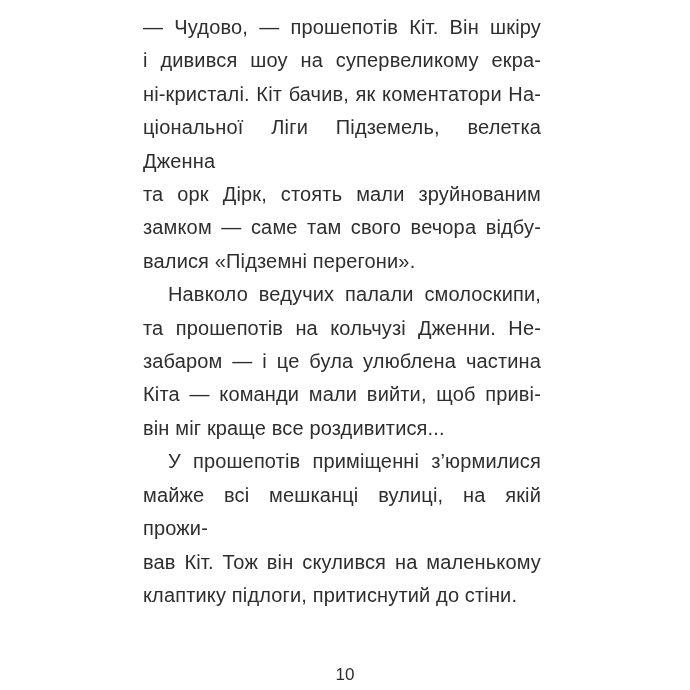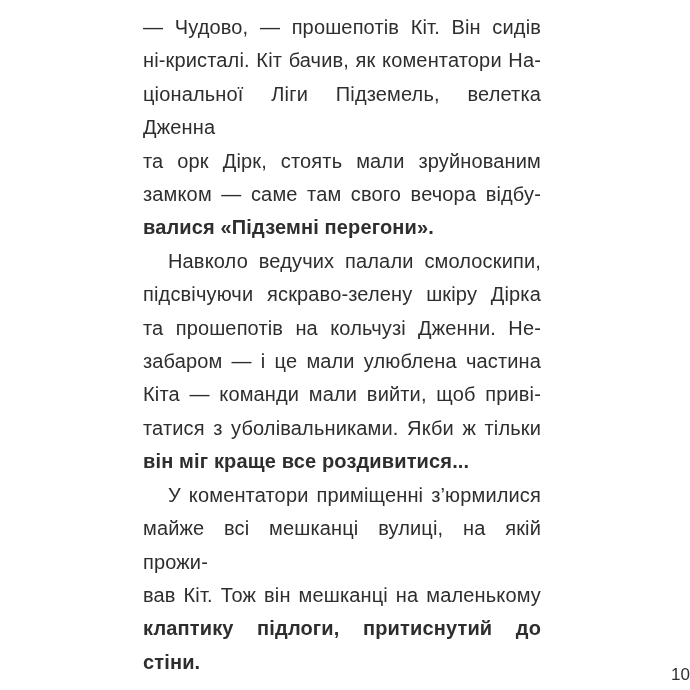--- a/index.html
+++ b/index.html
@@ -34,59 +34,57 @@
     padding: 0;
   }
   .line {
     text-align: justify;
     text-align-last: justify;
     text-justify: inter-word;
     white-space: normal;
   }
   .line.last {
     text-align-last: left;
-    font-weight: bold;
   }
   .line.indent {
     padding-left: 25px;
   }
   .page-number {
     position: absolute;
     left: 0;
     top: 666px;
     width: 690px;
-    text-align: right;
+    text-align: center;
     font-size: 17px;
     line-height: 17px;
     color: #3a3a3a;
   }
 </style>
 </head>
 <body style="background: rgb(255, 255, 255);">
 
 <div class="page">
   <div class="text-block" style="color: rgb(46, 46, 46);">
       <div class="paragraph">
-        <div class="line">— Чудово, — прошепотів Кіт. Він сидів</div>
+        <div class="line">— Чудово, — прошепотів Кіт. Він шкіру</div>
+        <div class="line">і дивився шоу на супервеликому екра-</div>
         <div class="line">ні-кристалі. Кіт бачив, як коментатори На-</div>
         <div class="line">ціональної Ліги Підземель, велетка Дженна</div>
         <div class="line">та орк Дірк, стоять мали зруйнованим</div>
         <div class="line">замком — саме там свого вечора відбу-</div>
         <div class="line last">валися «Підземні перегони».</div>
       </div>
       <div class="paragraph">
         <div class="line indent">Навколо ведучих палали смолоскипи,</div>
-        <div class="line">підсвічуючи яскраво-зелену шкіру Дірка</div>
         <div class="line">та прошепотів на кольчузі Дженни. Не-</div>
-        <div class="line">забаром — і це мали улюблена частина</div>
+        <div class="line">забаром — і це була улюблена частина</div>
         <div class="line">Кіта — команди мали вийти, щоб приві-</div>
-        <div class="line">татися з уболівальниками. Якби ж тільки</div>
         <div class="line last">він міг краще все роздивитися...</div>
       </div>
       <div class="paragraph">
-        <div class="line indent">У коментатори приміщенні з’юрмилися</div>
+        <div class="line indent">У прошепотів приміщенні з’юрмилися</div>
         <div class="line">майже всі мешканці вулиці, на якій прожи-</div>
-        <div class="line">вав Кіт. Тож він мешканці на маленькому</div>
+        <div class="line">вав Кіт. Тож він скулився на маленькому</div>
         <div class="line last">клаптику підлоги, притиснутий до стіни.</div>
       </div>
     </div>
   <div class="page-number" style="color: rgb(46, 46, 46);">10</div>
 </div>
 
 </body></html>

